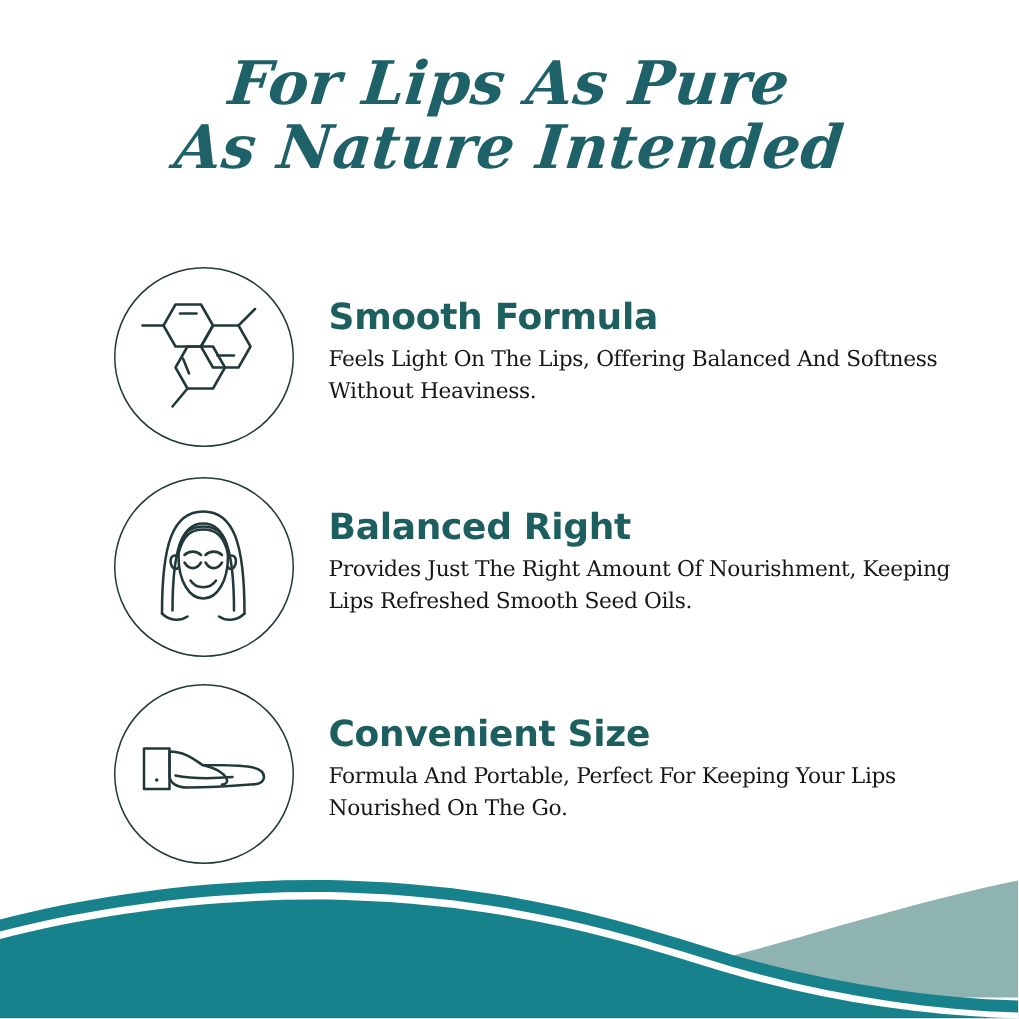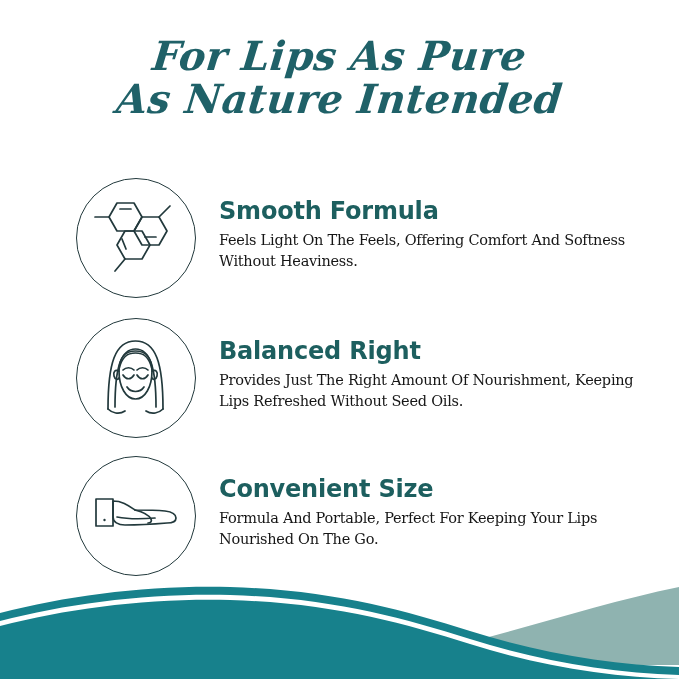--- a/index.html
+++ b/index.html
@@ -138,21 +138,21 @@
         <line x1="68" y1="58" x2="79" y2="58"></line>
         <line x1="45" y1="60" x2="49" y2="70"></line>
 
         <line x1="32" y1="38" x2="18" y2="38"></line>
         <line x1="82" y1="38" x2="93" y2="27"></line>
         <line x1="48" y1="80" x2="38" y2="92"></line>
       </svg>
     </div>
     <div class="feature-text">
       <p class="feature-title">Smooth Formula</p>
-      <p class="feature-desc">Feels Light On The Feels, Offering Comfort And Softness Without Heaviness.</p>
+      <p class="feature-desc">Feels Light On The Lips, Offering Balanced And Softness Without Heaviness.</p>
     </div>
   </div>
 
   <div class="feature feature-2">
     <div class="icon-circle">
       <svg viewBox="0 0 117 117" fill="none" stroke="#22393c" stroke-width="1.7" stroke-linecap="round" stroke-linejoin="round">
 
         <path d="M31 90 C31 44 38 22 58.5 22 C79 22 86 44 86 90"></path>
 
         <path d="M38 88 C38 48 44 30 58.5 30 C73 30 79 48 79 88"></path>
@@ -172,21 +172,21 @@
         <path d="M60 51 C63 48 68 48 71 51"></path>
 
         <path d="M46 56 C49 61 54 61 57 56"></path>
         <path d="M60 56 C63 61 68 61 71 56"></path>
 
         <path d="M50 68 C54 74 63 74 67 68"></path>
       </svg>
     </div>
     <div class="feature-text">
       <p class="feature-title">Balanced Right</p>
-      <p class="feature-desc">Provides Just The Right Amount Of Nourishment, Keeping Lips Refreshed Without Seed Oils.</p>
+      <p class="feature-desc">Provides Just The Right Amount Of Nourishment, Keeping Lips Refreshed Smooth Seed Oils.</p>
     </div>
   </div>
 
   <div class="feature feature-3">
     <div class="icon-circle">
       <svg viewBox="0 0 117 117" fill="none" stroke="#22393c" stroke-width="1.7" stroke-linecap="round" stroke-linejoin="round">
 
         <rect x="19" y="42" width="17" height="27"></rect>
         <circle cx="27.5" cy="63" r="1.2" fill="#22393c" stroke="none"></circle>
 

